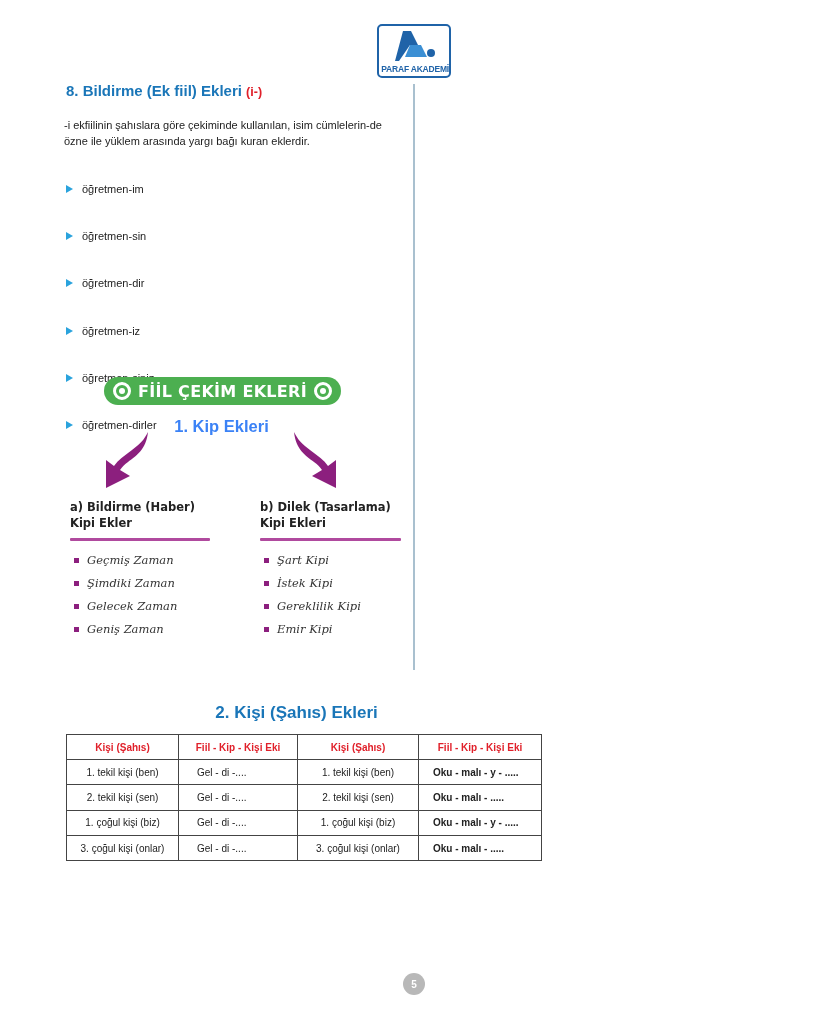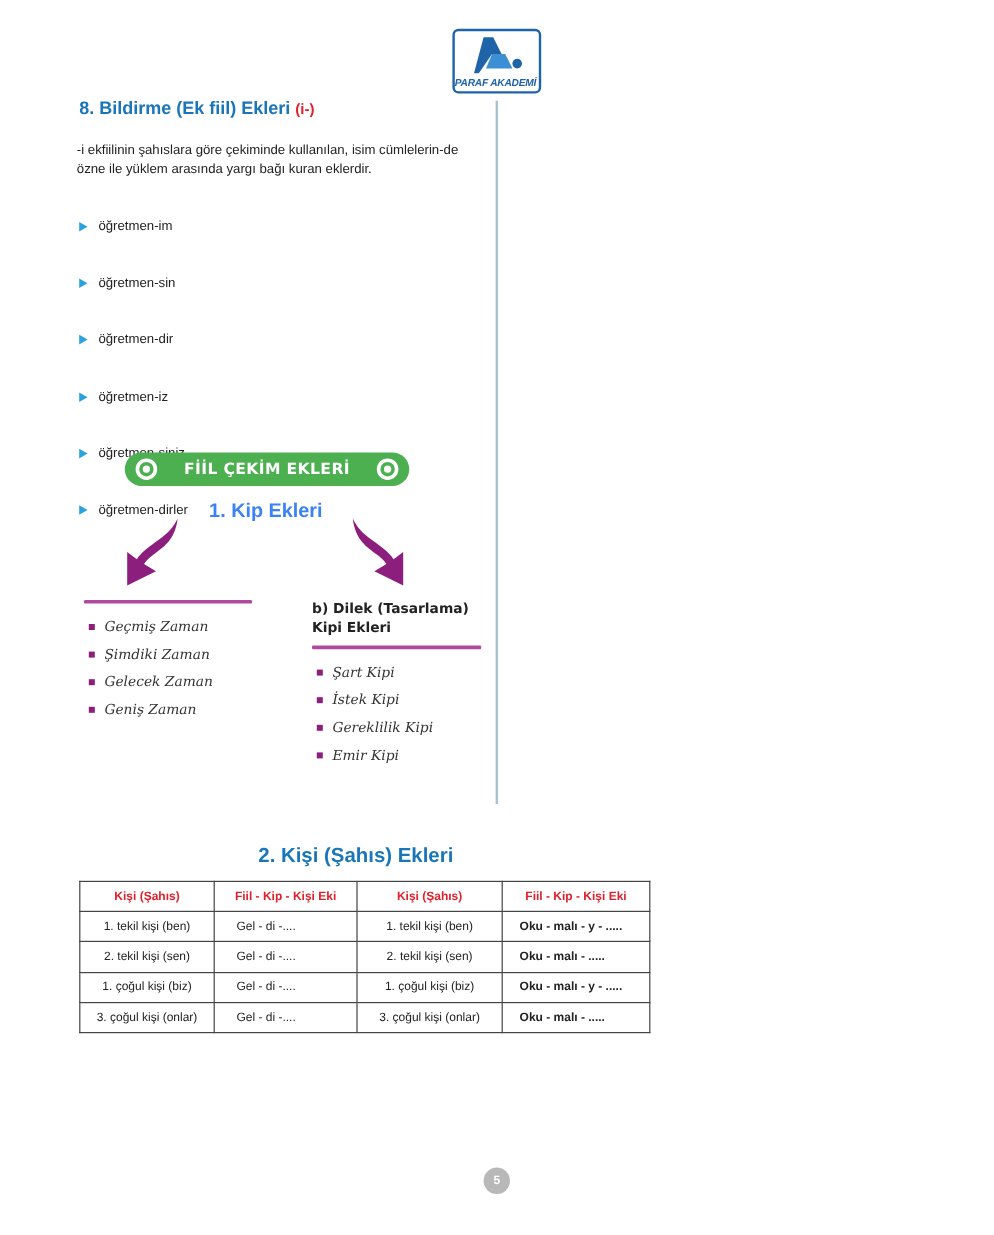--- a/index.html
+++ b/index.html
@@ -2,41 +2,41 @@
 <html><head>
 <meta charset="utf-8">
 <style>
   * { margin: 0; padding: 0; box-sizing: border-box; }
   html, body { width: 828px; height: 1029px; background: #ffffff; overflow: hidden; }
   body { position: relative; font-family: "Liberation Sans", sans-serif; color: #222; }
 
   .logo { position: absolute; left: 377px; top: 24px; width: 74px; height: 54px;
           border: 2px solid #1f63a8; border-radius: 5px; background: #fff; }
   .logo svg { position: absolute; left: 16px; top: 3px; }
-  .logo-text { position: absolute; left: 0; right: 0; bottom: 2px; text-align: left;
-               font-size: 8.5px; font-weight: bold; font-style: italic; color: #1f63a8; letter-spacing: -0.2px; }
+  .logo-text { position: absolute; left: 0; right: 0; bottom: 2px; text-align: right;
+               font-size: 8.5px; font-weight: bold; color: #1f63a8; letter-spacing: -0.2px; }
 
   .vline { position: absolute; left: 413px; top: 84px; width: 2px; height: 586px; background: #a9c0cf; }
 
   .sec8-title { position: absolute; left: 66px; top: 82px; font-size: 15px; font-weight: bold; color: #1a76b8; }
   .sec8-title .red { color: #e0202a; font-size: 12.5px; }
   .sec8-desc { position: absolute; left: 64px; top: 118px; width: 335px; font-size: 11px; line-height: 15.5px; color: #222; }
 
   .bullets { position: absolute; left: 66px; top: 163px; list-style: none; }
   .bullets li { height: 27.2px; font-size: 11px; display: flex; align-items: flex-start; margin-top: 20px; }
   .bullets .tri { width: 0; height: 0; border-top: 4.5px solid transparent; border-bottom: 4.5px solid transparent;
                   border-left: 7px solid #2aa3dd; margin-top: 2px; margin-right: 9px; }
 
   .green-banner { position: absolute; left: 104px; top: 377px; width: 237px; height: 28px;
                   background: #4caf50; border-radius: 14px; display: flex; align-items: center; justify-content: center; }
   .green-banner .ring { position: absolute; top: 5px; width: 18px; height: 18px; border-radius: 50%;
                         border: 3px solid #fff; background: #4caf50; }
   .green-banner .ring::after { content: ""; position: absolute; left: 3px; top: 3px; width: 6px; height: 6px; border-radius: 50%; background: #fff; }
   .green-banner .ring.l { left: 9px; } .green-banner .ring.r { right: 9px; }
-  .green-banner .txt { color: #fff; font-size: 13px; font-weight: bold; letter-spacing: 0.3px; font-family: "DejaVu Sans", sans-serif; }
+  .green-banner .txt { color: #fff; font-size: 16px; font-weight: bold; letter-spacing: 0.3px; font-family: "DejaVu Sans", sans-serif; }
 
   .kip-title { position: absolute; left: 0; width: 443px; top: 417px; text-align: center; font-size: 16.5px; font-weight: bold; color: #3b82f6; }
 
   .arrow-l { position: absolute; left: 100px; top: 430px; }
   .arrow-r { position: absolute; left: 290px; top: 430px; }
 
   .kip-col { position: absolute; top: 500px; }
   .kip-col.a { left: 70px; width: 140px; }
   .kip-col.b { left: 260px; width: 141px; }
   .kip-head { font-family: "DejaVu Sans", sans-serif; font-size: 11.5px; font-weight: bold; line-height: 15.5px; color: #222; height: 38px; }
@@ -114,20 +114,24 @@
 <div class="kip-title">1. Kip Ekleri</div>
 
 <svg class="arrow-l" width="52" height="60" viewBox="0 0 52 60">
   <path d="M48,2 C46,20 36,26 28,32 C24,35 22,37 20,40 L30,46 L6,58 L6,30 L14,36 C18,30 24,26 32,20 C40,14 44,10 48,2 Z" fill="#8c1f7e"></path>
 </svg>
 <svg class="arrow-r" width="52" height="60" viewBox="0 0 52 60">
   <path d="M4,2 C6,20 16,26 24,32 C28,35 30,37 32,40 L22,46 L46,58 L46,30 L38,36 C34,30 28,26 20,20 C12,14 8,10 4,2 Z" fill="#8c1f7e"></path>
 </svg>
 
 <div class="kip-col a">
+  <div class="kip-head">
+    <div>a) Bildirme (Haber)</div>
+    <div>Kipi Ekler</div>
+  </div>
   <div class="kip-rule"></div>
   <ul class="kip-list">
     <li>
         <span class="sq"></span>
         <span>Geçmiş Zaman</span>
       </li>
     <li>
         <span class="sq"></span>
         <span>Şimdiki Zaman</span>
       </li>

